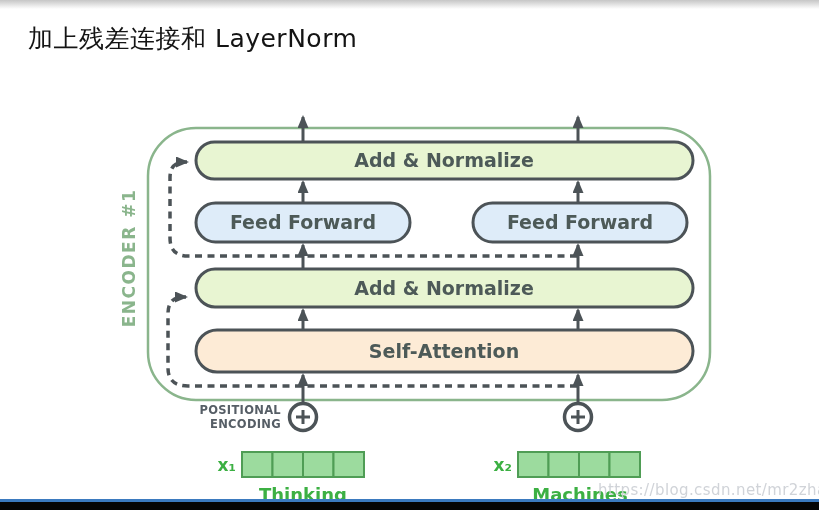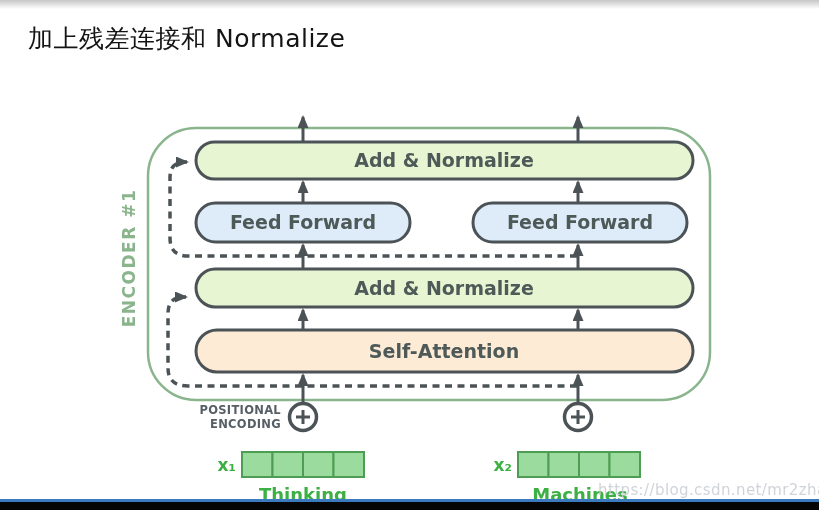--- a/index.html
+++ b/index.html
@@ -24,21 +24,21 @@
   .pos-label{font-size:11.5px;font-weight:700;fill:#565e66;letter-spacing:.3px;}
   .tok-label{font-size:17px;font-weight:700;}
   .word-label{font-size:18px;font-weight:700;}
   .wm-label{font-size:15px;letter-spacing:.4px;}
 </style>
 </head>
 <body>
 
 <div class="top-fade"></div>
 
-<div class="slide-title">加上残差连接和 Normalize</div>
+<div class="slide-title">加上残差连接和 LayerNorm</div>
 
 <svg width="819" height="510" viewBox="0 0 819 510">
   <defs>
     <marker id="ah" markerUnits="userSpaceOnUse" markerWidth="14" markerHeight="12" refX="11" refY="5.5" orient="auto">
       <path d="M0,0 L13,5.5 L0,11 Z" fill="#4c5357"></path>
     </marker>
   </defs>
 
   <rect x="148" y="128" width="562" height="272" rx="48" fill="none" stroke="#8ab58c" stroke-width="2.5"></rect>
 

